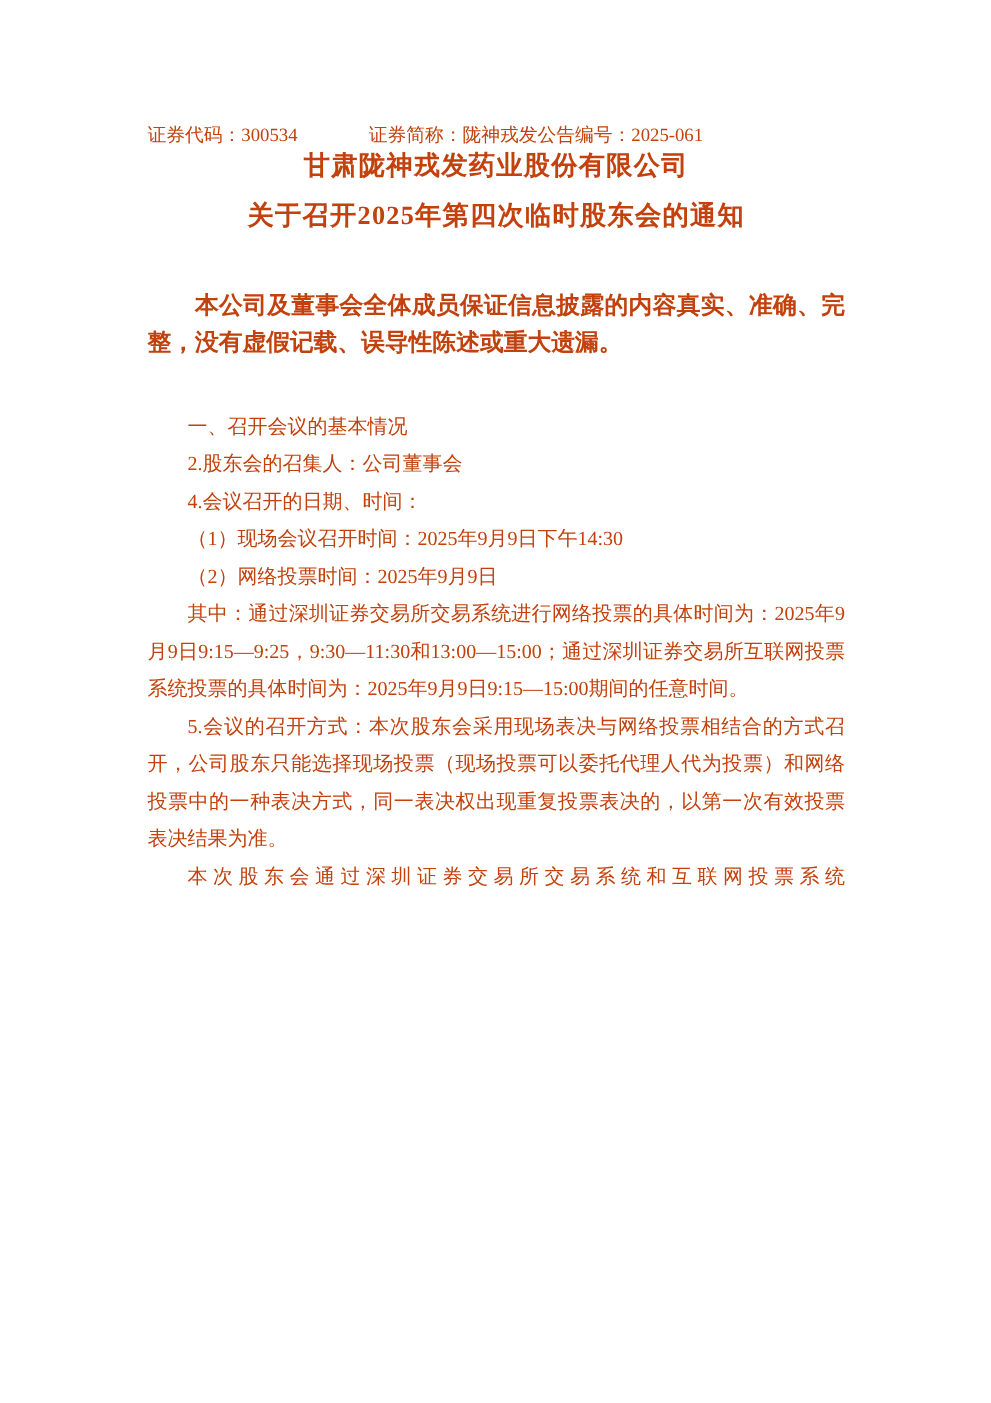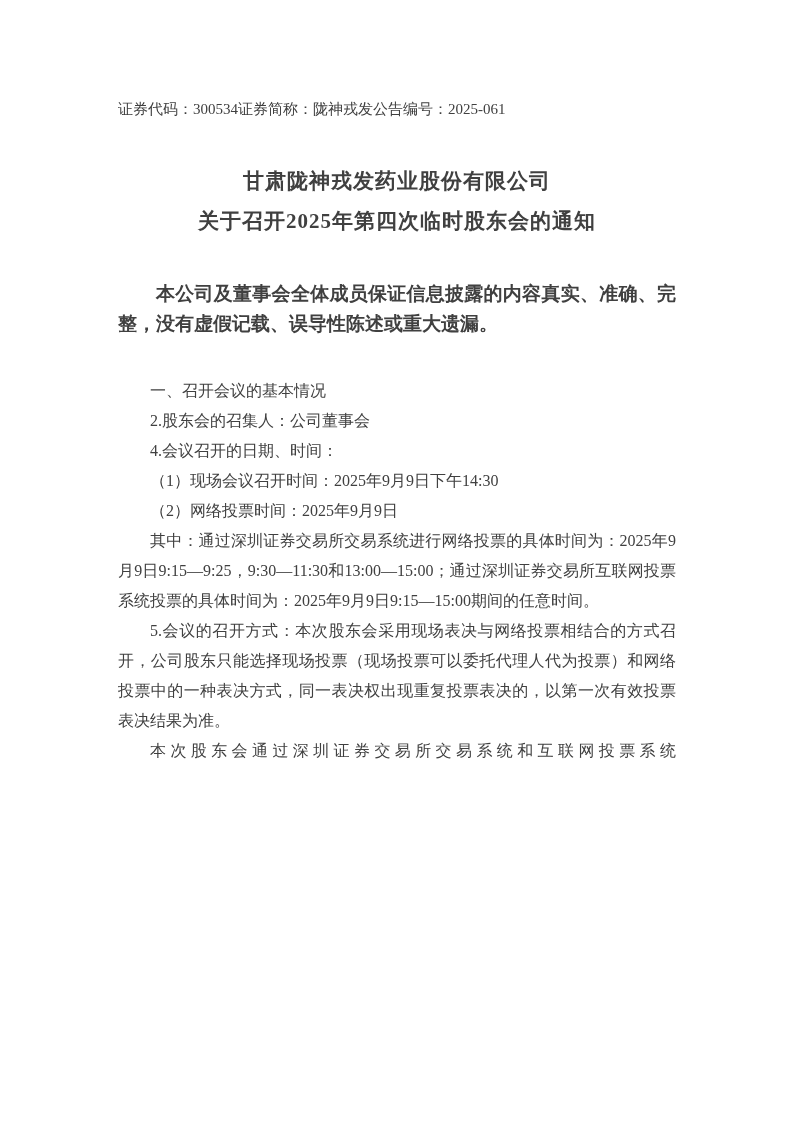--- a/index.html
+++ b/index.html
@@ -5,44 +5,44 @@
   html, body {
     margin: 0;
     padding: 0;
     background: #ffffff;
   }
   .page {
     position: relative;
     width: 793px;
     height: 1080px;
     background: #ffffff;
-    color: #404040;
+    color: #c2410c;
     font-family: "Liberation Serif", "DejaVu Serif", serif;
     box-sizing: border-box;
     padding: 100px 117px 0 118px;
     overflow: hidden;
   }
   .doc-header {
     display: flex;
     align-items: baseline;
     font-size: 15px;
     line-height: 19px;
     white-space: nowrap;
   }
-  .doc-header .hdr-abbr { }
+  .doc-header .hdr-abbr { margin-left: 57px; }
   .doc-header .hdr-no   { }
 
   .doc-title {
     text-align: center;
     font-weight: bold;
     font-size: 21px;
     line-height: 26px;
     letter-spacing: 1px;
   }
-  .doc-title.first  { margin-top: 49px; }
+  .doc-title.first  { }
   .doc-title.second { margin-top: 14px; }
 
   .disclaimer {
     margin: 45px 0 0 0;
     font-size: 19px;
     line-height: 30px;
     font-weight: bold;
     text-align: justify;
     text-indent: 2em;
   }

